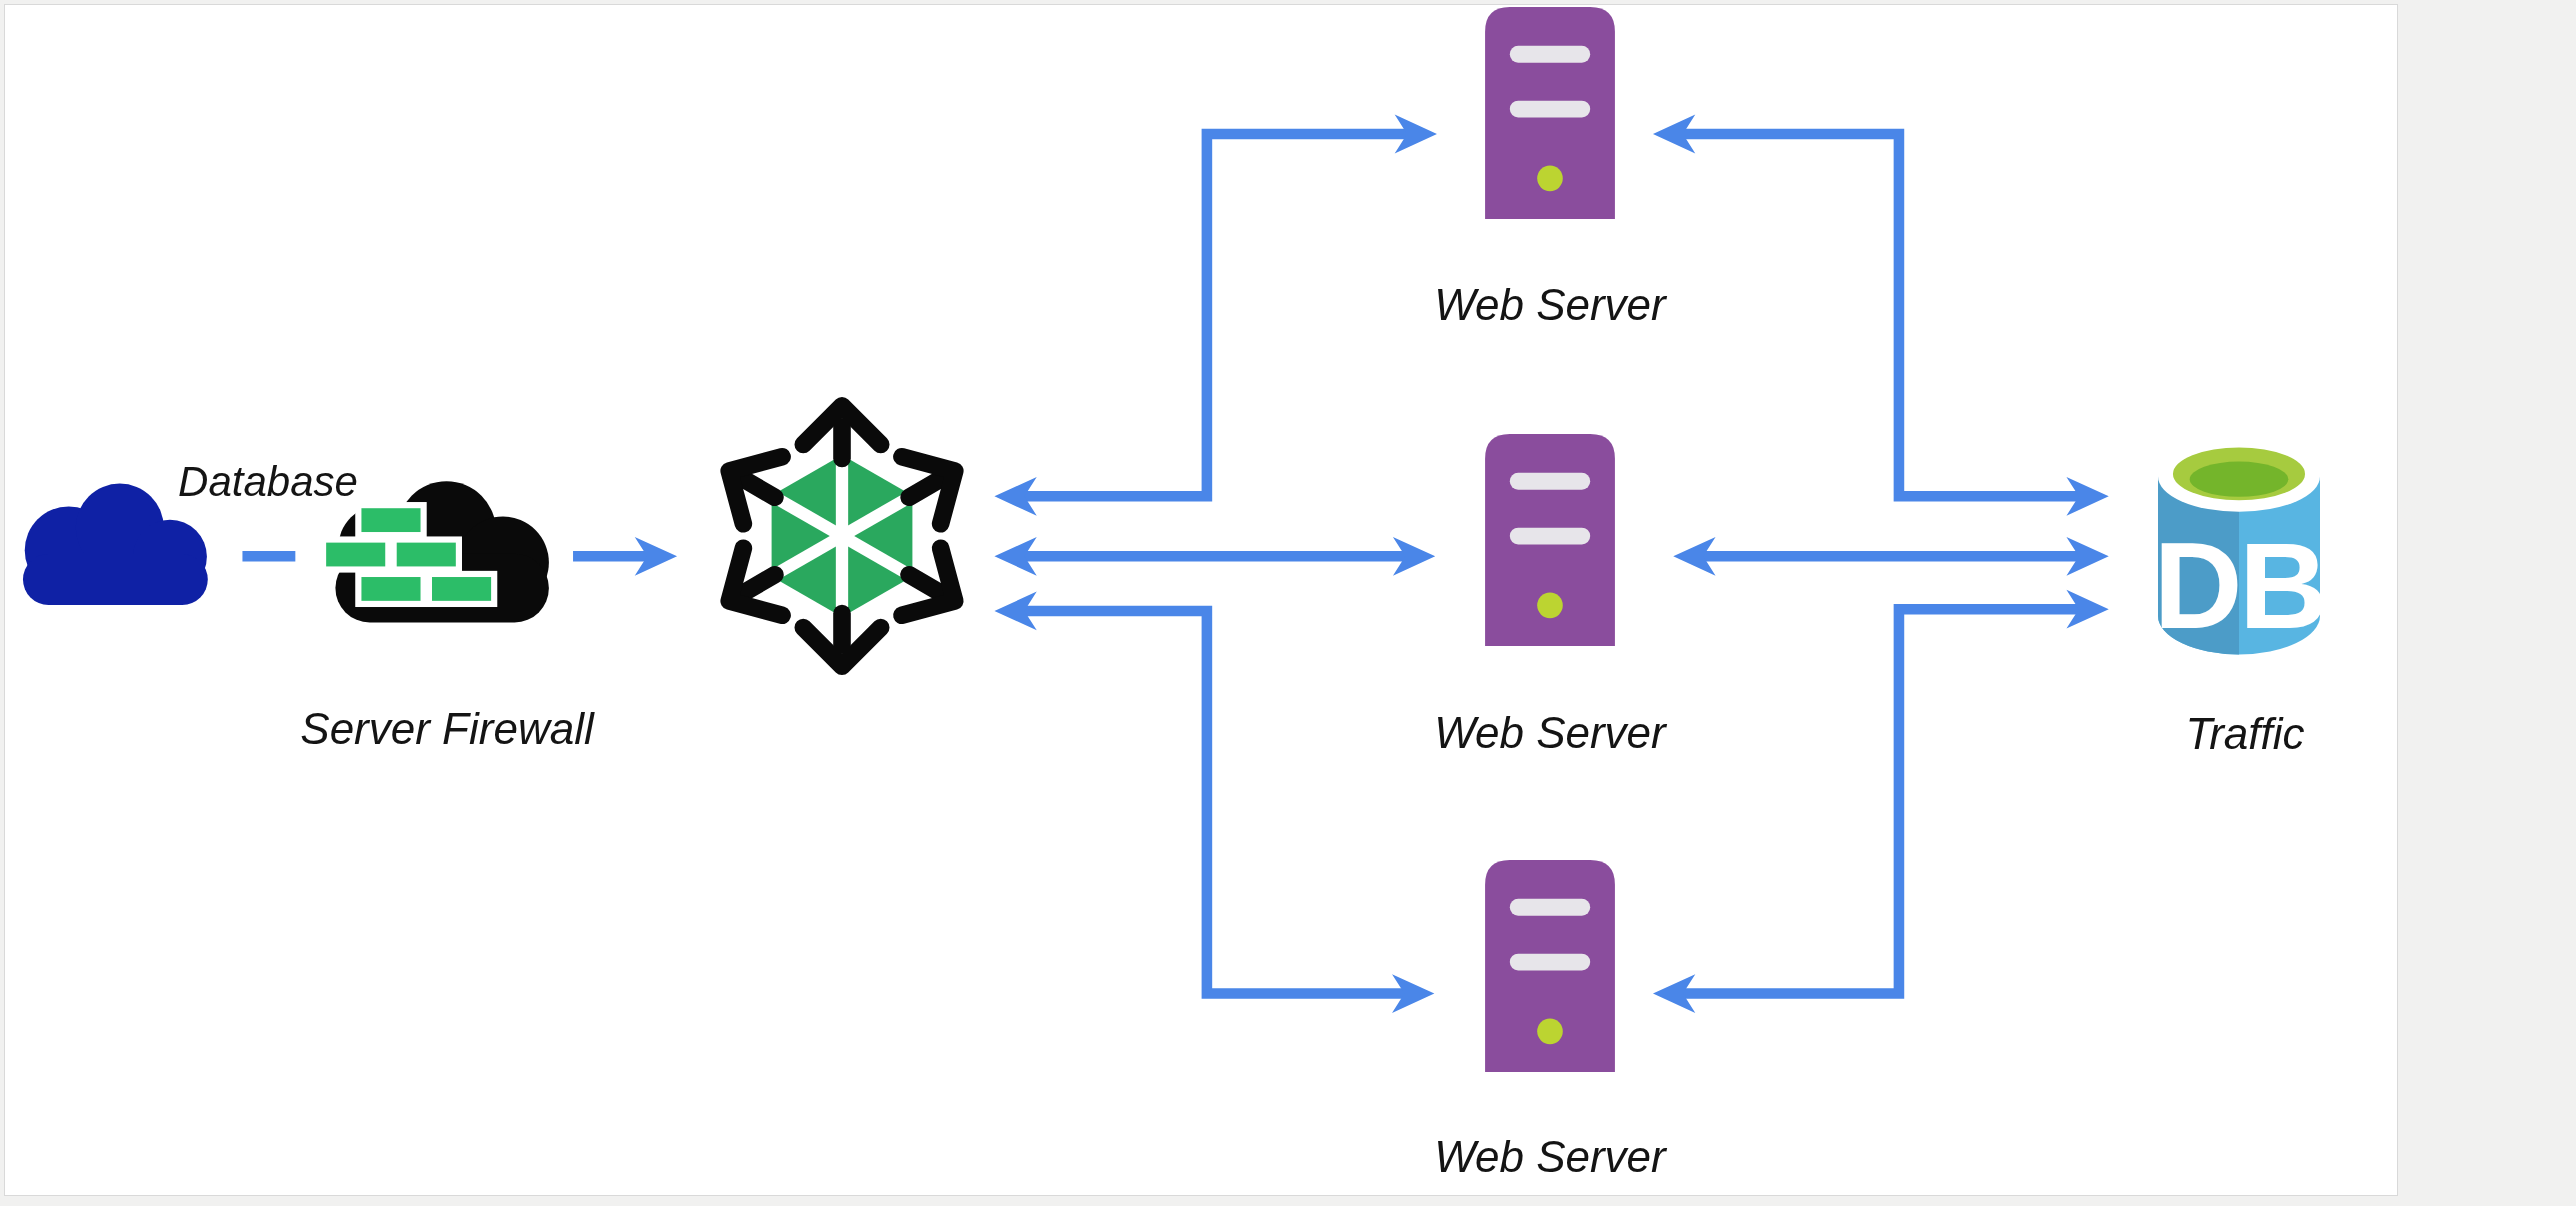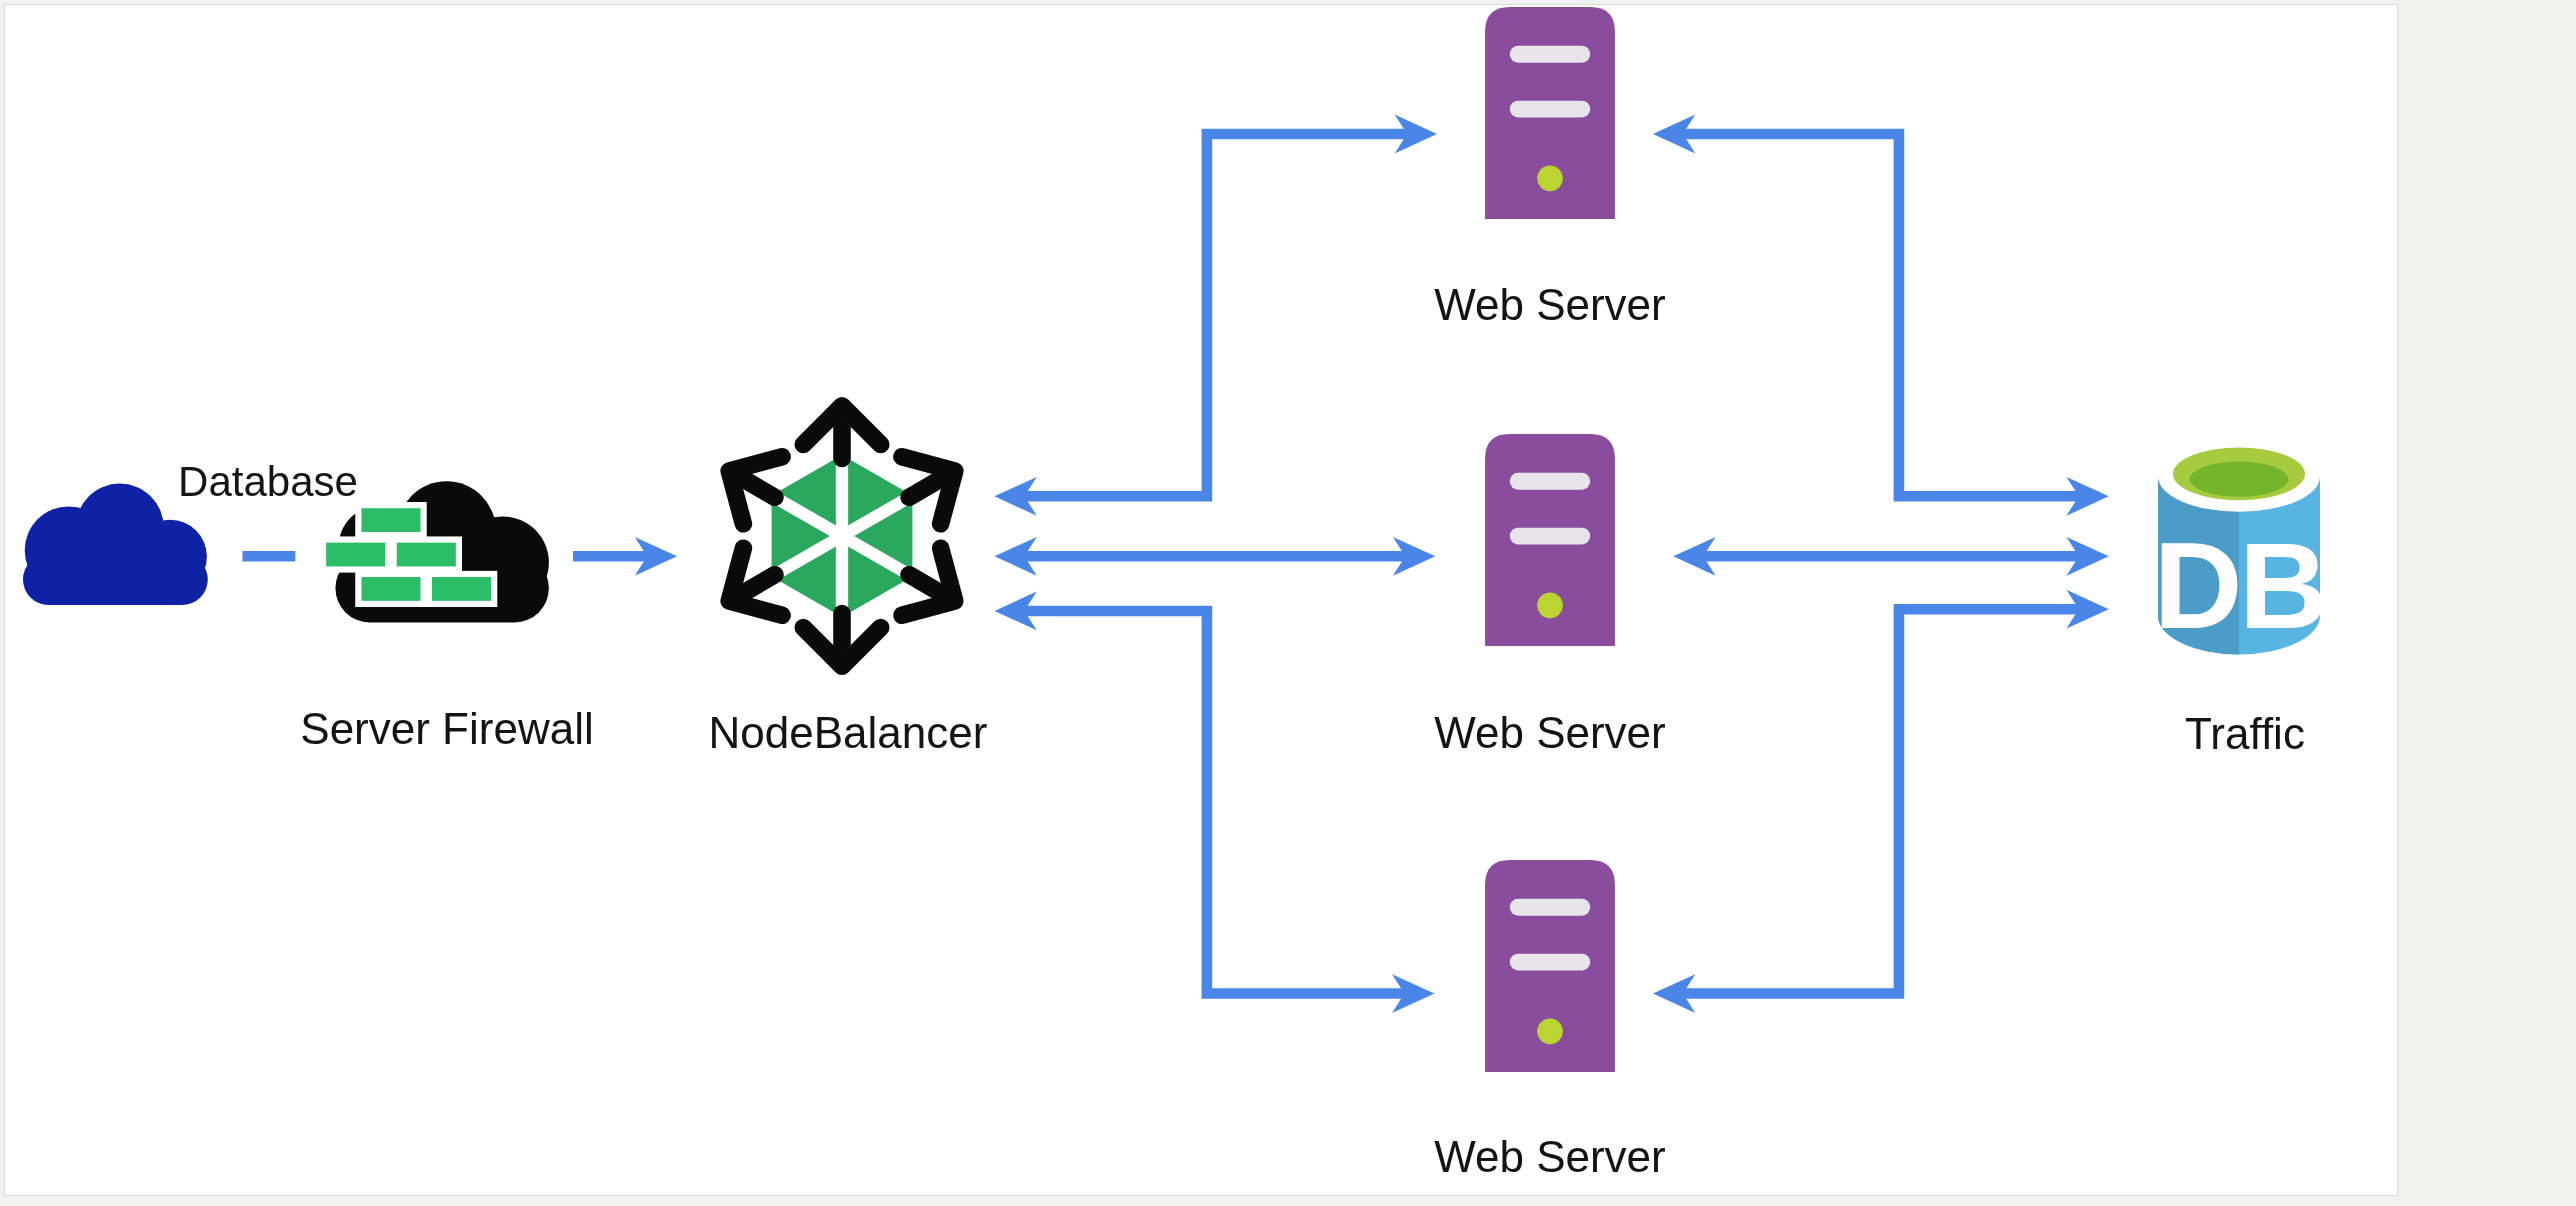--- a/index.html
+++ b/index.html
@@ -14,21 +14,21 @@
   html,body{width:2576px;height:1206px;overflow:hidden;background:var(--outside-gray);
     font-family:"Liberation Sans",sans-serif;}
   .stage{position:relative;width:2576px;height:1206px;background:var(--outside-gray);}
   .canvas{position:absolute;left:3.5px;top:3.5px;width:2394px;height:1192px;
     background:var(--canvas-white);border:0.9px solid var(--border-gray);}
   .layer{position:absolute;left:0;top:0;width:2576px;height:1206px;pointer-events:none;}
   .icon{position:absolute;}
   .connector{stroke:var(--arrow-blue);stroke-width:12;fill:none;}
   .arrowhead{fill:var(--arrow-blue);stroke:none;}
   .lbl{position:absolute;transform:translate(-50%,-50%);font-size:44px;line-height:1.1;
-    color:var(--label-black);white-space:nowrap;}
+    color:var(--label-black);white-space:nowrap;font-style:italic;}
   .lbl.small{font-size:42px;}
   .nb-spoke{stroke:#ffffff;stroke-width:14;stroke-linecap:butt;}
   .nb-arrow{stroke:var(--firewall-black);stroke-width:20;stroke-linecap:round;
     stroke-linejoin:round;fill:none;}
   .brick{fill:var(--brick-green);stroke:#ffffff;stroke-width:7;}
   .db-label{font-family:"Liberation Sans",sans-serif;font-weight:bold;font-size:140px;
     letter-spacing:-4px;fill:#ffffff;}
 </style>
 </head>
 <body>
@@ -152,19 +152,18 @@
     <path d="M0 40 L0 198 A92 44 0 0 0 184 198 L184 40 Z" fill="var(--db-blue-light)"></path>
     <path d="M0 40 L0 198 A92 44 0 0 0 92 242 L92 40 Z" fill="var(--db-blue-dark)"></path>
     <ellipse cx="92" cy="40" rx="92" ry="40" fill="#ffffff"></ellipse>
     <ellipse cx="92" cy="37" rx="75" ry="30" fill="var(--db-green-light)"></ellipse>
     <ellipse cx="92" cy="43" rx="56" ry="20" fill="var(--db-green-dark)"></ellipse>
     <text class="db-label" x="92" y="212" text-anchor="middle">DB</text>
   </svg>
 
   <div class="lbl small" style="left:268px;top:482px">Database</div>
   <div class="lbl" style="left:447px;top:729px">Server Firewall</div>
-  <div class="lbl" style="left:848px;top:733px">NodeBalancer</div>
   <div class="lbl" style="left:1550px;top:305px">Web Server</div>
   <div class="lbl" style="left:1550px;top:733px">Web Server</div>
   <div class="lbl" style="left:1550px;top:1157px">Web Server</div>
   <div class="lbl" style="left:2245px;top:734px">Traffic</div>
 </div>
 
 
 </body></html>

